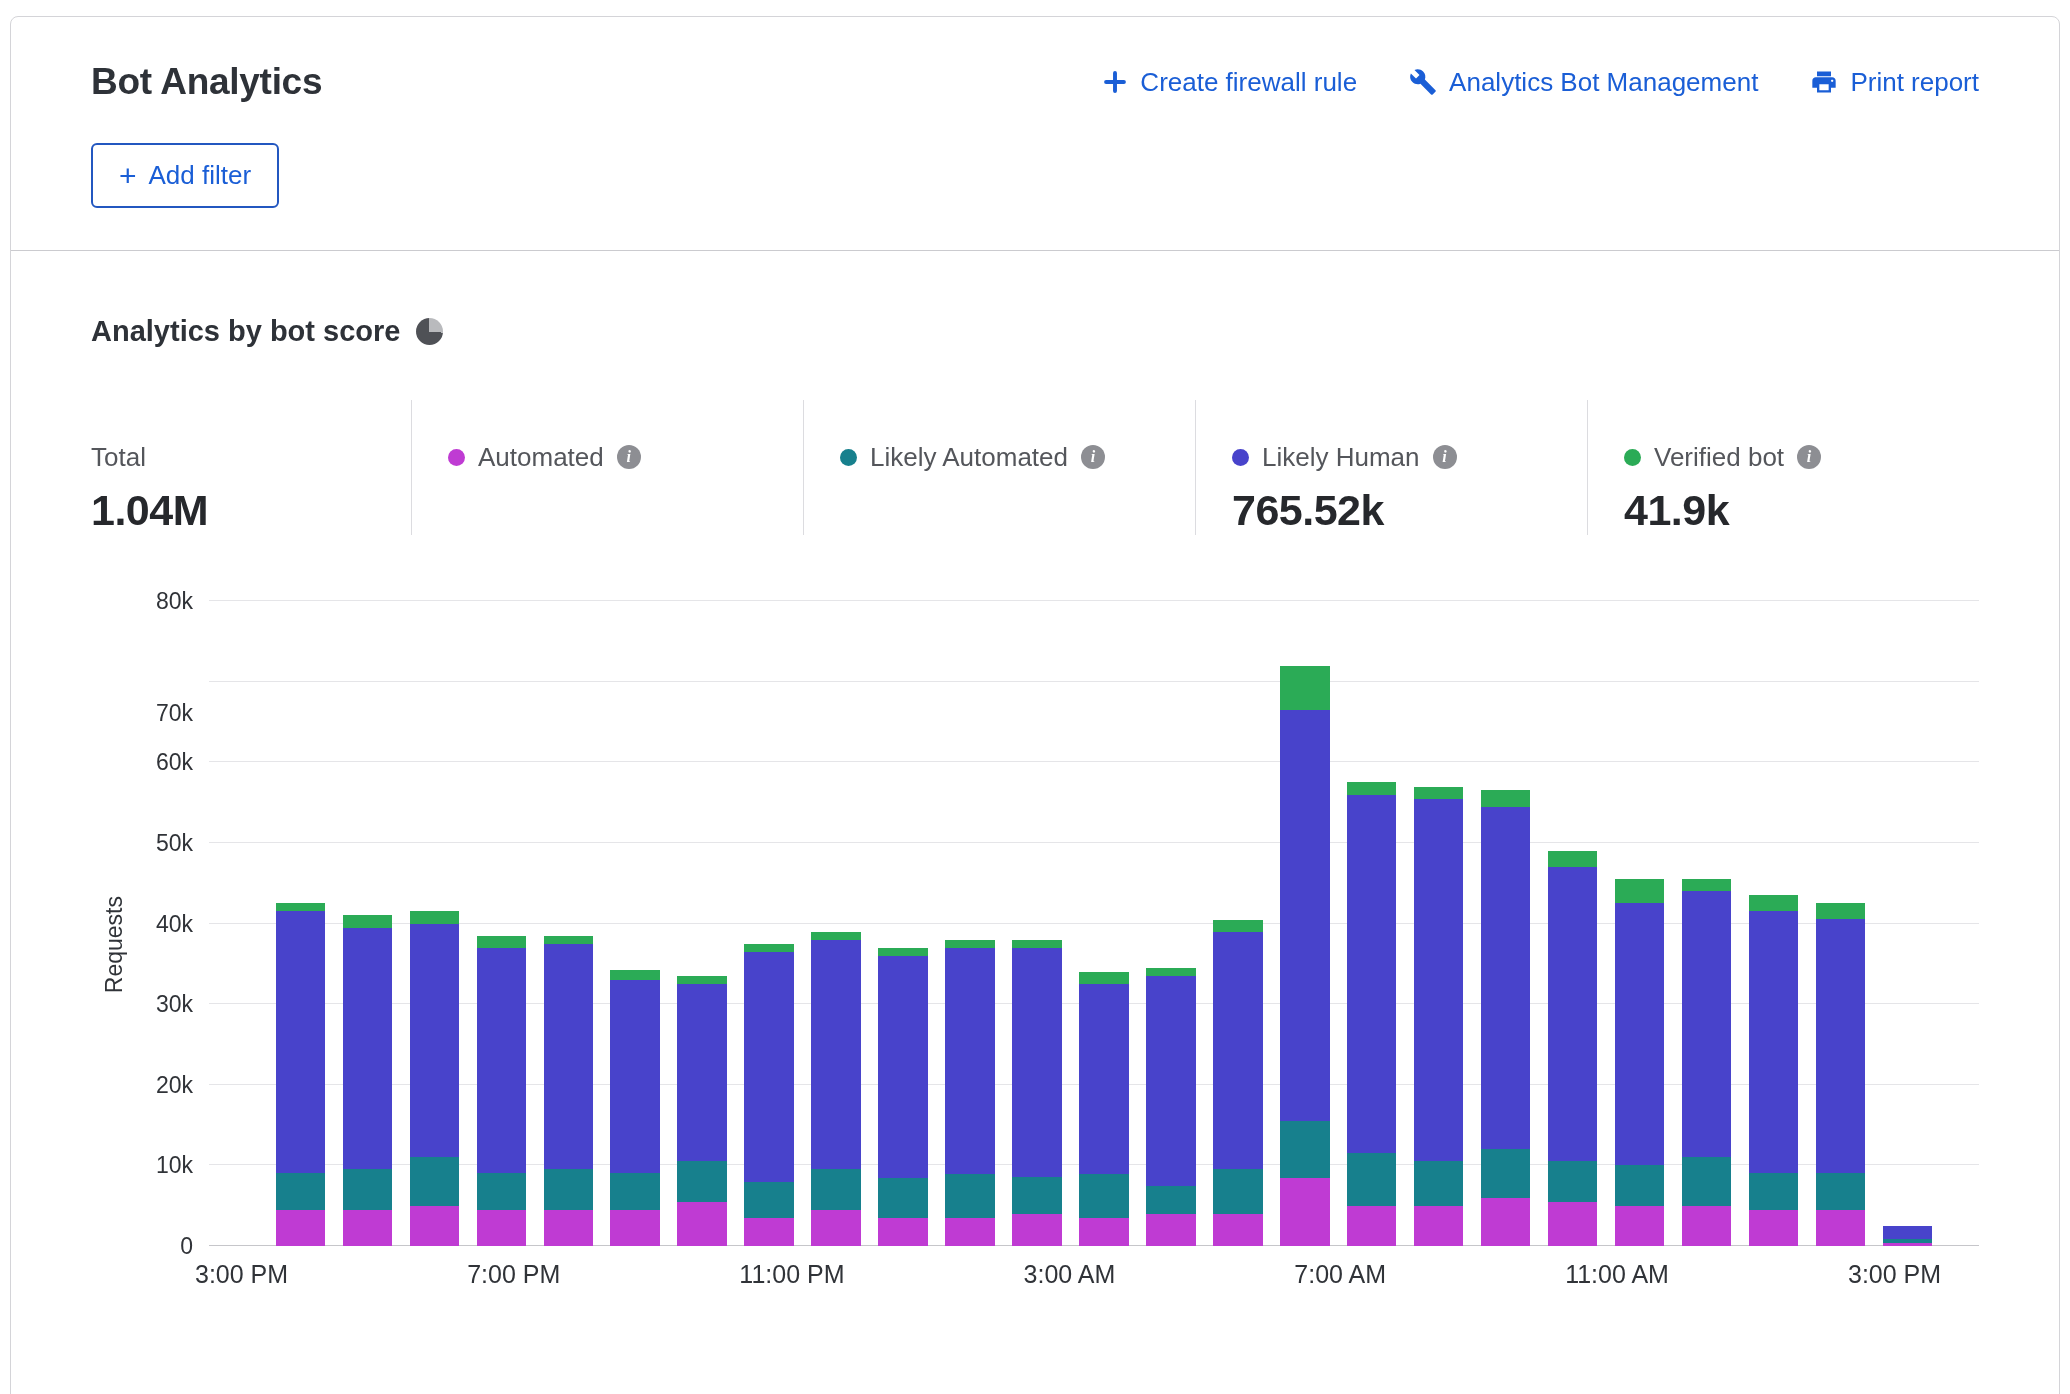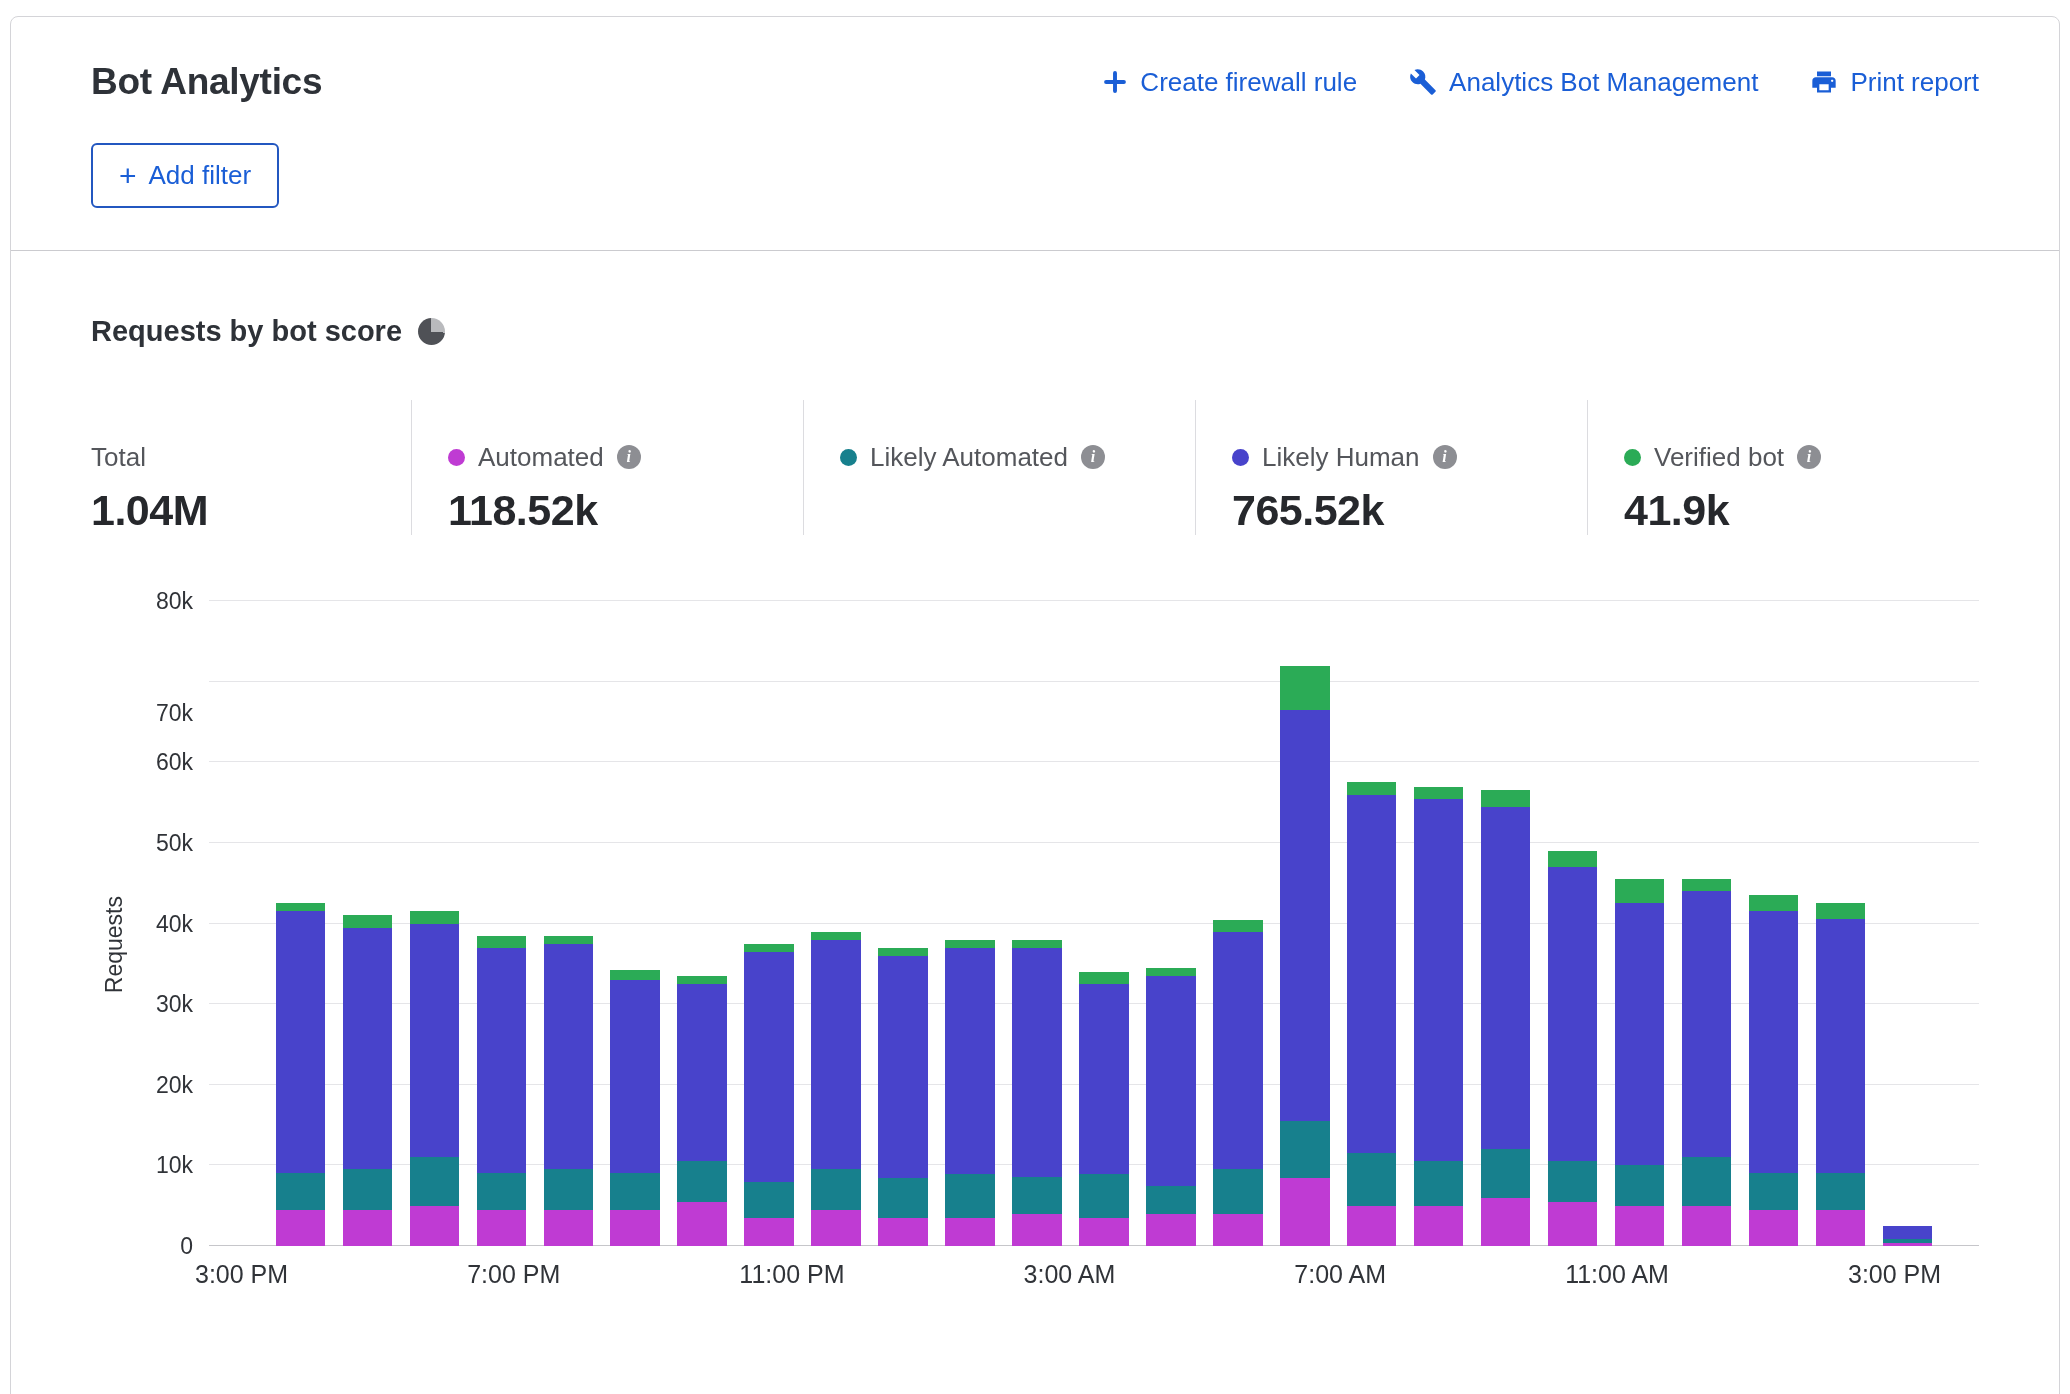--- a/index.html
+++ b/index.html
@@ -116,39 +116,38 @@
       <button class="add-filter-btn">
         <span class="plus">+</span>
         <span>Add filter</span>
       </button>
     </div>
   </div>
 
   <div class="body-section">
 
     <div class="section-title-row">
-      <div class="section-title">Requests by bot score</div>
+      <div class="section-title">Analytics by bot score</div>
       <span class="pie-icon"></span>
     </div>
 
     <div class="stats-row">
       <div class="stat-col total">
         <div class="stat-label-row">
           <span class="stat-label">Total</span>
         </div>
         <div class="stat-value">1.04M</div>
       </div>
 
       <div class="stat-col">
         <div class="stat-label-row">
           <span class="stat-dot" style="background: rgb(191, 59, 211);"></span>
           <span class="stat-label">Automated</span>
           <span class="info-icon">i</span>
         </div>
-        <div class="stat-value">118.52k</div>
       </div>
 
       <div class="stat-col">
         <div class="stat-label-row">
           <span class="stat-dot" style="background: rgb(23, 128, 141);"></span>
           <span class="stat-label">Likely Automated</span>
           <span class="info-icon">i</span>
         </div>
       </div>
 

